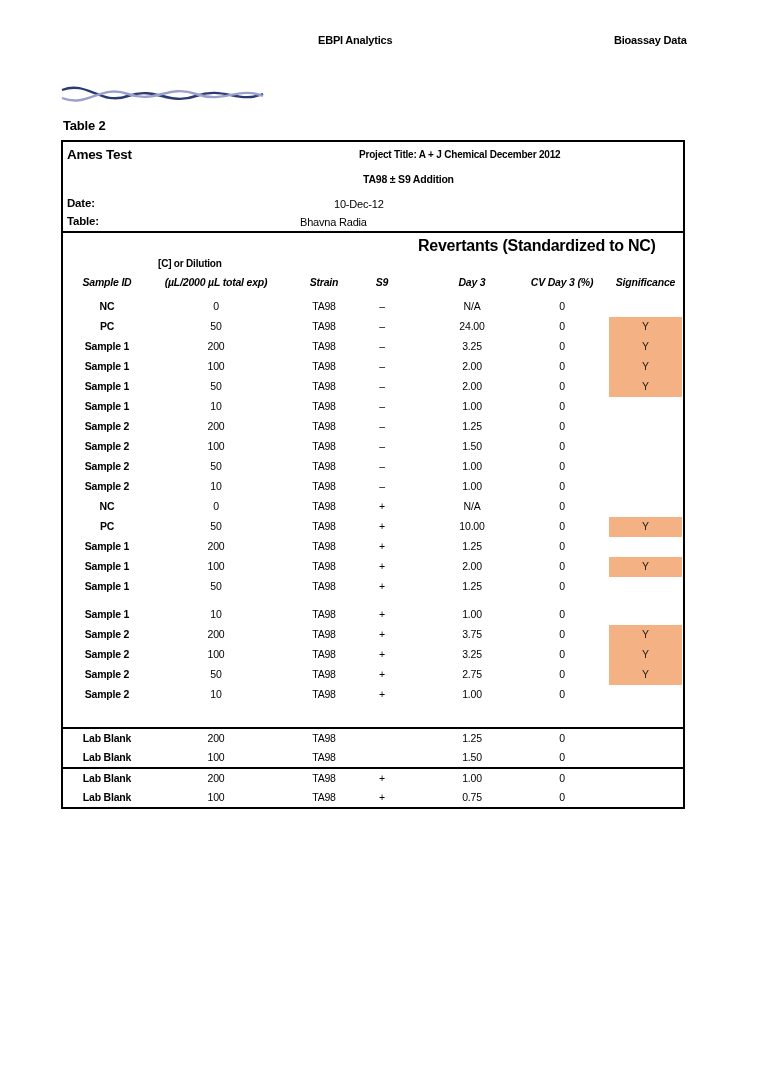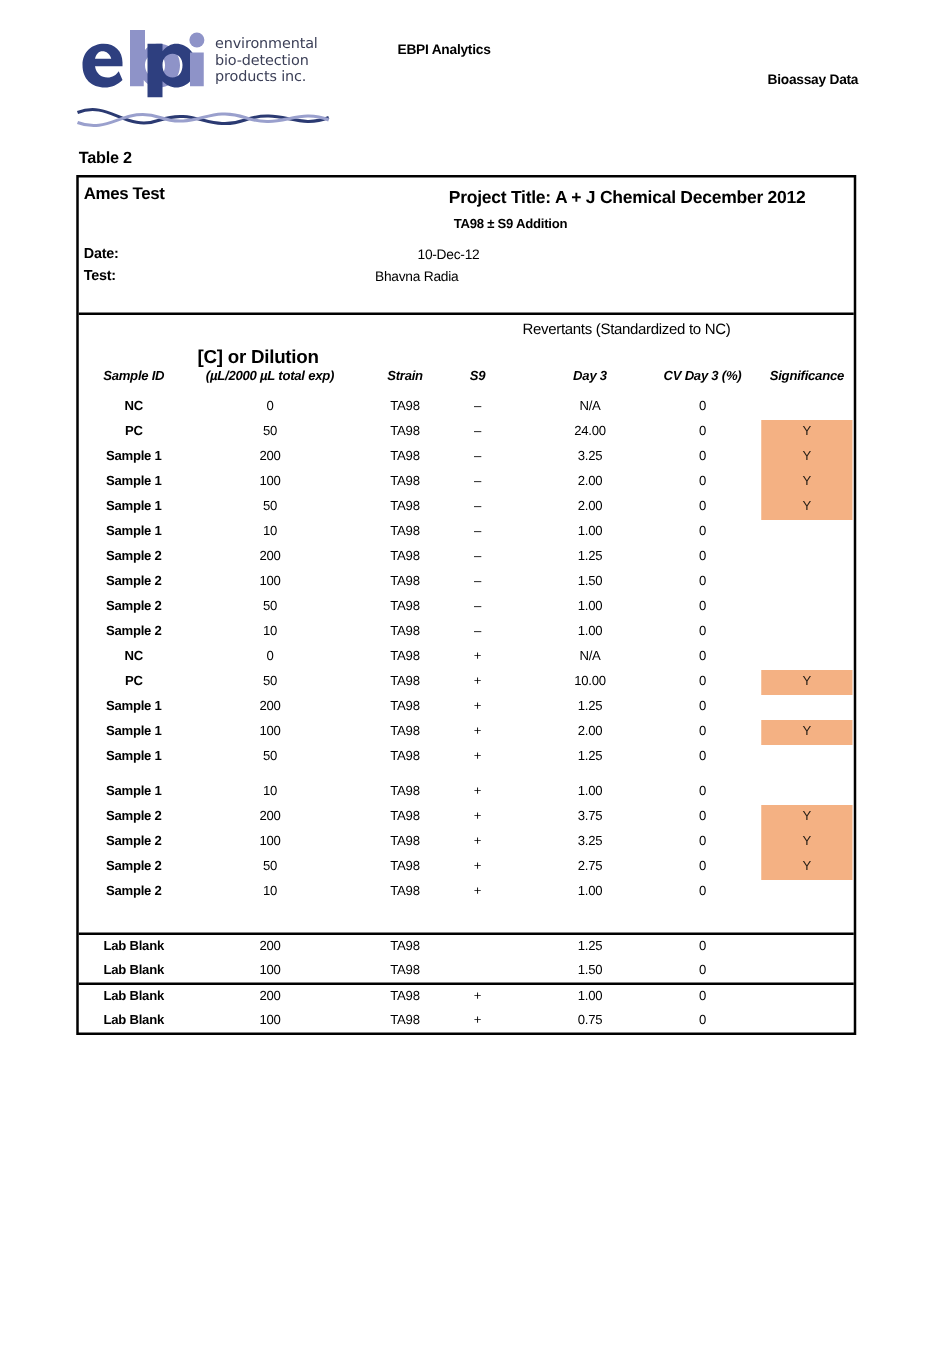--- a/index.html
+++ b/index.html
@@ -56,21 +56,20 @@
     font-size: 11px;
     font-weight: bold;
     letter-spacing: -0.2px;
   }
   .hdr-right {
     position: absolute;
     left: 614px; top: 34px;
     font-size: 11px;
     font-weight: bold;
     letter-spacing: -0.2px;
-    margin-top: 24px;
   }
 
   
   .table-caption {
     position: absolute;
     left: 63px; top: 118px;
     font-size: 13px;
     font-weight: bold;
     letter-spacing: -0.2px;
   }
@@ -80,34 +79,34 @@
     position: absolute;
     left: 61px; top: 140px;
     width: 624px;
     border: 2.5px solid #000;
     background: #fff;
   }
 
   
   .info-block {
     position: relative;
-    height: 110px;
+    height: 91px;
     border-bottom: 2.5px solid #000;
   }
   .info-title {
     position: absolute;
     left: 4px; top: 5px;
     font-size: 13.5px;
     font-weight: bold;
     letter-spacing: -0.3px;
   }
   .info-project {
     position: absolute;
     left: 296px; top: 7px;
-    font-size: 14px;
+    font-size: 10px;
     font-weight: bold;
     letter-spacing: -0.2px;
     white-space: nowrap;
   }
   .info-project .proj-val { font-weight: bold; }
   .info-strain {
     position: absolute;
     left: 300px; top: 31px;
     font-size: 10.5px;
     font-weight: bold;
@@ -143,29 +142,29 @@
   }
 
   
   .col-head {
     position: relative;
     height: 64px;
   }
   .rev-title {
     position: absolute;
     left: 355px; top: 4px;
-    font-size: 12px;
-    font-weight: normal;
+    font-size: 16px;
+    font-weight: bold;
     letter-spacing: -0.25px;
     white-space: nowrap;
   }
   .sub-conc {
     position: absolute;
     left: 95px; top: 25px;
-    font-size: 15px;
+    font-size: 10px;
     font-weight: bold;
     letter-spacing: -0.2px;
     white-space: nowrap;
   }
 
   .hrow {
     position: absolute;
     left: 0; top: 43px;
     width: 100%;
     height: 18px;
@@ -230,40 +229,20 @@
   }
   .spacer-row { height: 22px; }
   .lab-group .drow { height: 19px; }
 </style>
 </head>
 <body>
 
 <div class="page-header">
 
   <div class="logo-block">
-    <div class="logo-row">
-      <svg class="logo-mark" viewBox="0 0 104 56">
-
-        <path d="M6 30 C6 19 14 13 23 13 C32 13 38 19 38 28 L38 31 L16 31 C17 37 21 40 26 40 C30 40 33 38 35 35 L38 42 C34 46 29 48 24 48 C13 48 6 41 6 30 Z M16 25 L29 25 C28 21 25 19 22 19 C19 19 17 21 16 25 Z" fill="#2e3f7f"></path>
-
-        <path d="M44 2 L56 2 L56 18 C59 14 63 13 67 13 C77 13 84 21 84 30 C84 40 77 48 67 48 C62 48 58 46 55 42 L55 47 L44 47 Z M56 30 C56 36 60 40 64 40 C69 40 72 36 72 30 C72 25 69 21 64 21 C60 21 56 25 56 30 Z" fill="#8e93c8"></path>
-
-        <path d="M61 13 L73 13 L73 18 C76 14 80 13 84 13 C93 13 99 21 99 30 C99 40 93 48 84 48 C80 48 76 46 73 43 L73 56 L61 56 Z M73 30 C73 36 76 40 81 40 C85 40 89 36 89 30 C89 25 85 21 81 21 C76 21 73 25 73 30 Z" fill="#2e3f7f" opacity="0"></path>
-        <path d="M58 13 L70 13 L70 19 C73 15 77 13 81 13 C90 13 97 21 97 30 C97 40 90 48 81 48 C77 48 73 46 70 43 L70 56 L58 56 Z M70 30 C70 36 73 40 78 40 C83 40 86 36 86 30 C86 25 83 21 78 21 C73 21 70 25 70 30 Z" fill="#2e3f7f"></path>
-
-        <rect x="92" y="20" width="11" height="27" fill="#8e93c8"></rect>
-
-        <circle cx="97.5" cy="10" r="6" fill="#8e93c8"></circle>
-      </svg>
-      <div class="logo-tagline">
-        <div>environmental</div>
-        <div>bio-detection</div>
-        <div>products inc.</div>
-      </div>
-    </div>
     <svg class="logo-wave" viewBox="0 0 205 28" preserveAspectRatio="none">
       <path d="M2 8 C28 -2 40 24 68 14 C96 4 108 24 136 14 C164 4 178 22 203 12" fill="none" stroke="#2b3a72" stroke-width="2.4"></path>
       <path d="M2 16 C28 26 40 2 68 12 C96 22 108 2 136 12 C164 22 178 4 203 14" fill="none" stroke="#9aa0cd" stroke-width="2.4"></path>
     </svg>
   </div>
 
   <div class="hdr-center">EBPI Analytics</div>
   <div class="hdr-right">Bioassay Data</div>
 </div>
 
@@ -273,21 +252,21 @@
 
   <div class="info-block">
     <div class="info-title">Ames Test</div>
     <div class="info-project">
       <span>Project Title:</span>
       <span class="proj-val">A + J Chemical December 2012</span>
     </div>
     <div class="info-strain">TA98 ± S9 Addition</div>
     <div class="info-label-date">Date:</div>
     <div class="info-val-date">10-Dec-12</div>
-    <div class="info-label-tech">Test:</div>
+    <div class="info-label-tech">Table:</div>
     <div class="info-val-tech">Bhavna Radia</div>
   </div>
 
   <div class="col-head">
     <div class="rev-title">Revertants (Standardized to NC)</div>
     <div class="sub-conc">[C] or Dilution</div>
     <div class="hrow">
       <div class="hcell c-id">Sample ID</div>
       <div class="hcell c-conc">(µL/2000 µL total exp)</div>
       <div class="hcell c-strain">Strain</div>

